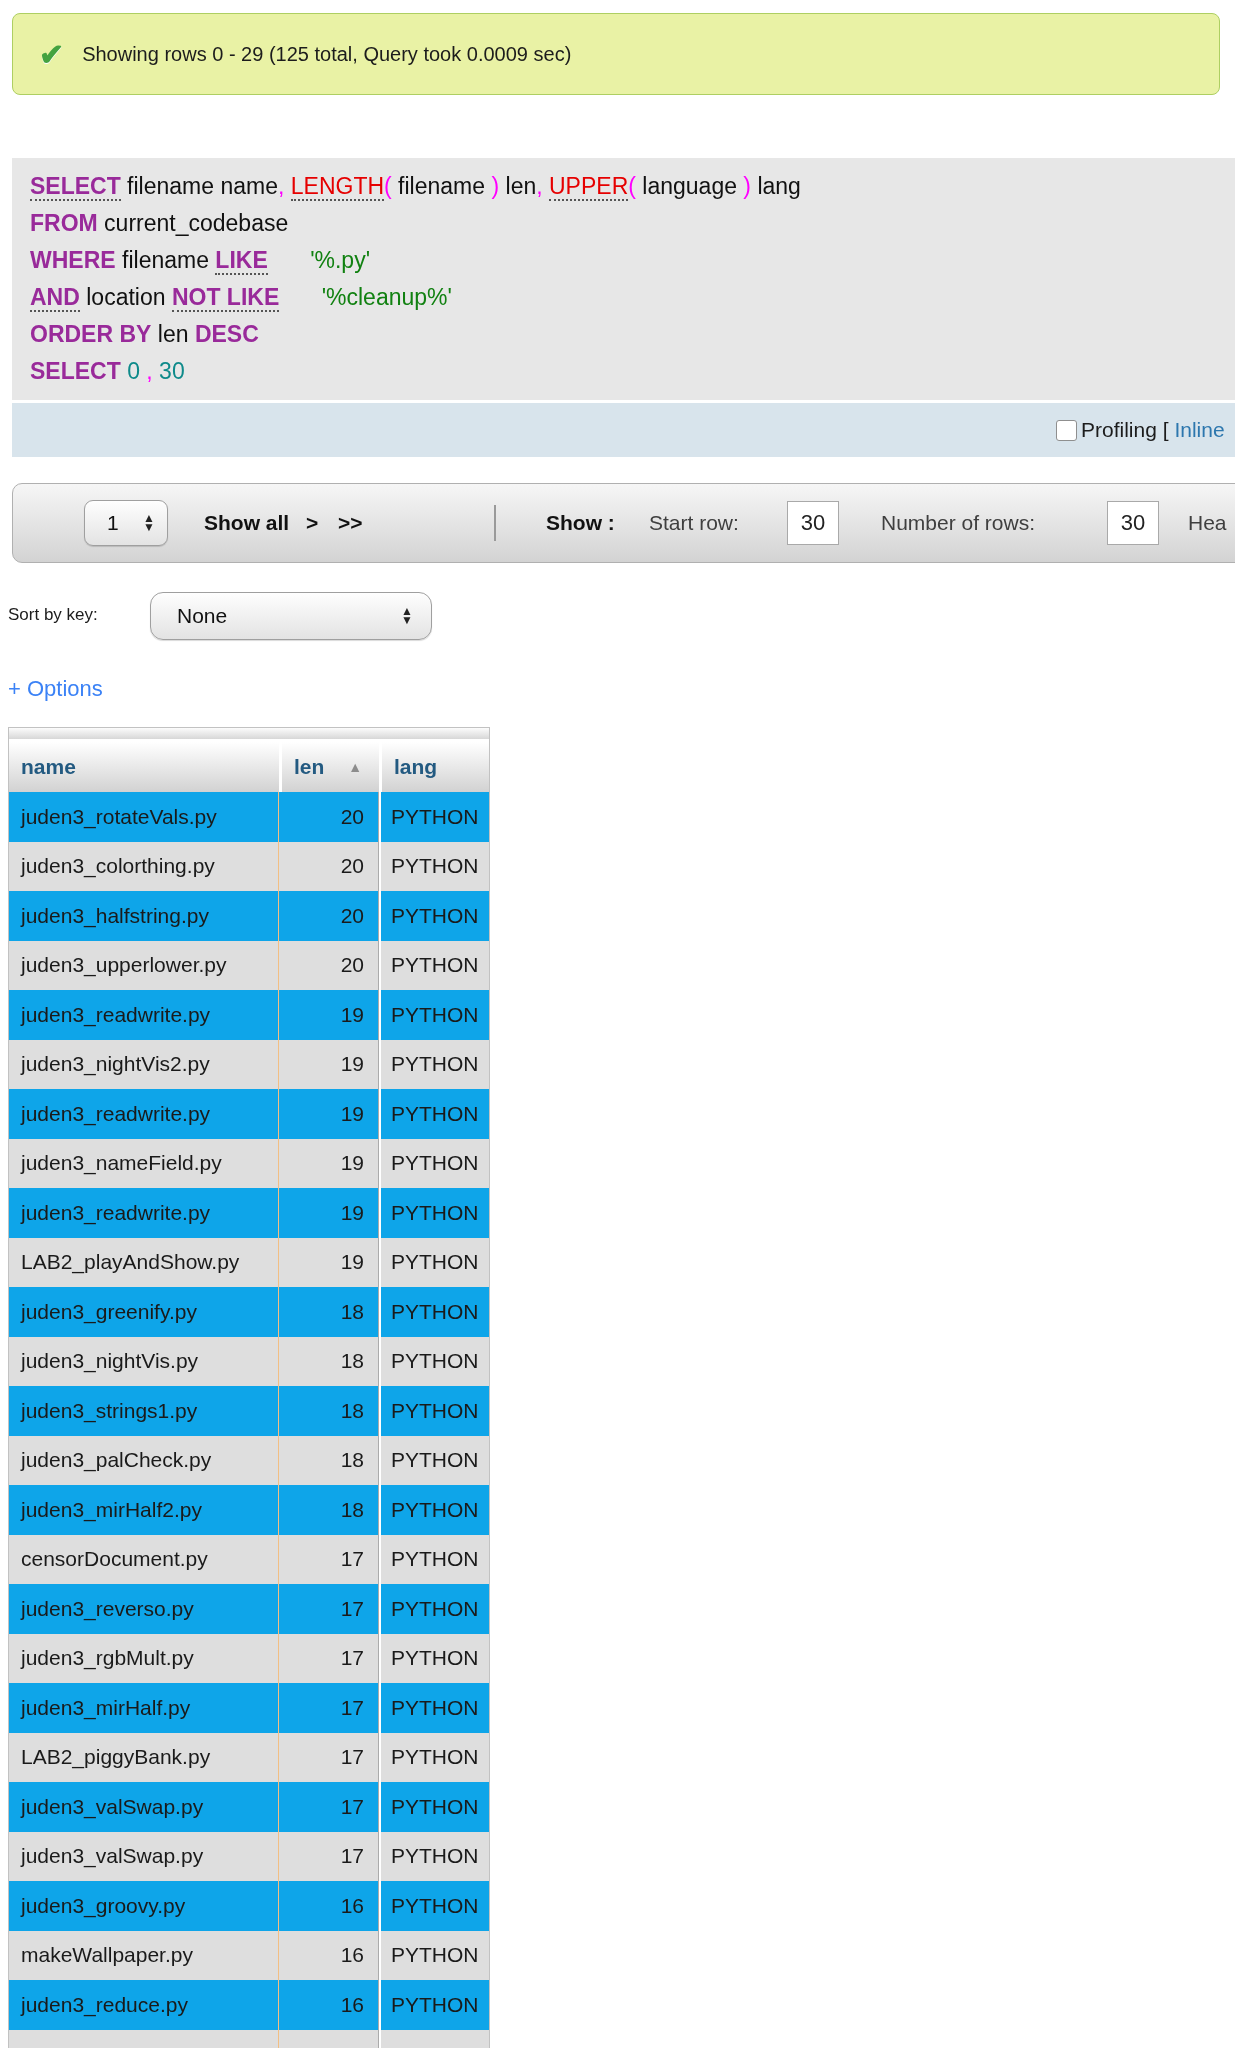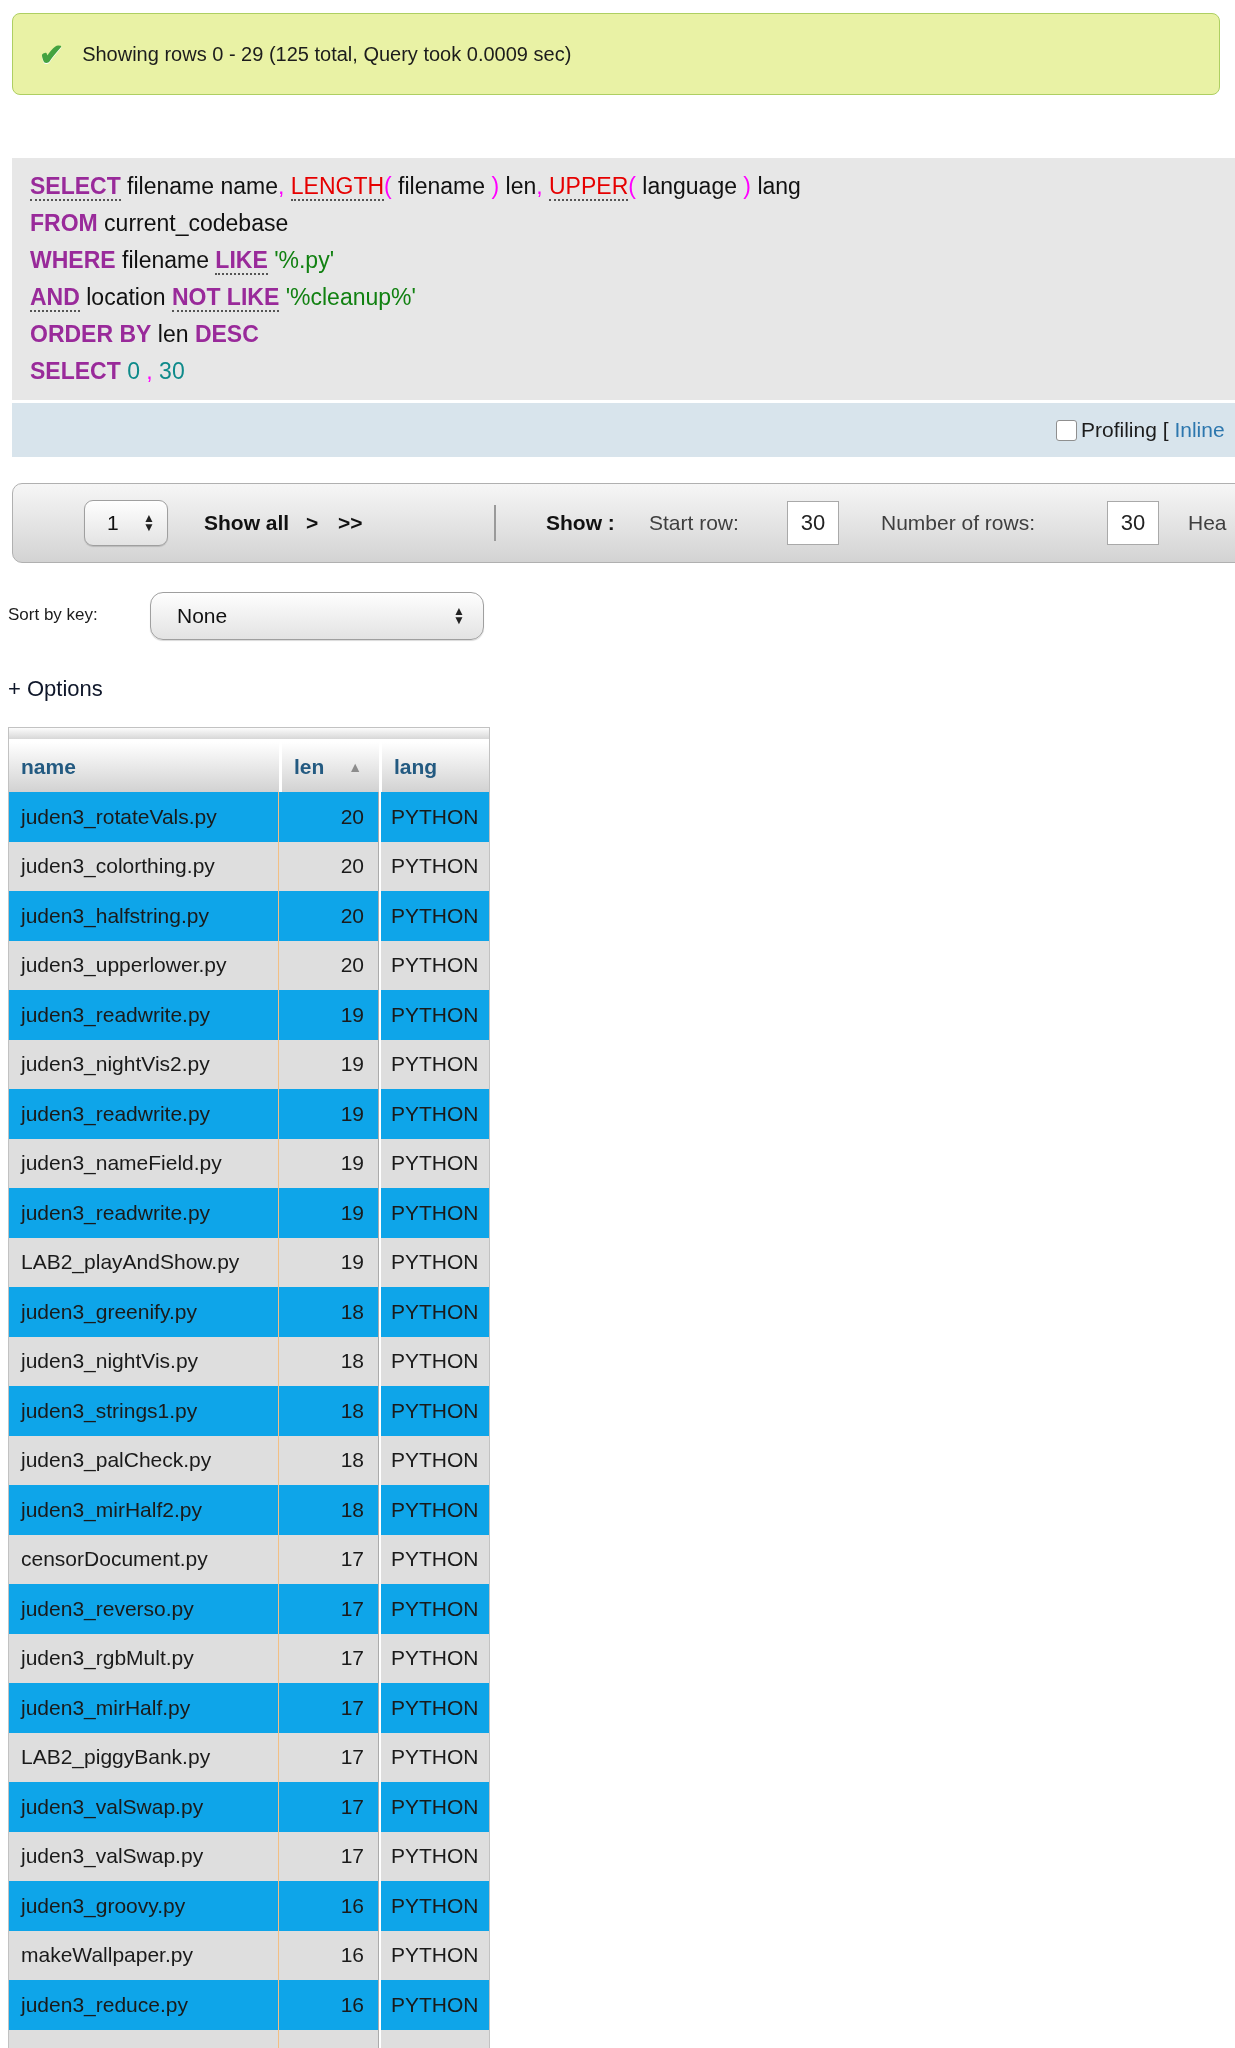--- a/index.html
+++ b/index.html
@@ -27,21 +27,21 @@
   .sqlbox {
     position:absolute; left:12px; top:158px; width:1390px; height:242px;
     background:#E7E7E7; padding:10px 0 0 18px;
   }
   .sql-line { white-space:pre; font-size:23px; line-height:37px; color:#111; }
   .tok-kw  { color:#992A9A; font-weight:bold; }
   .tok-kwu { color:#992A9A; font-weight:bold; border-bottom:2px dotted #555; }
   .tok-fn  { color:#E60000; border-bottom:2px dotted #555; }
   .tok-pun { color:#FF00FF; }
   .tok-id  { color:#111; }
-  .tok-str { color:#118111; }
+  .tok-str { color:#118111;margin-left:36px; }
   .tok-num { color:#0E8A8A; }
 
   
   .profbar {
     position:absolute; left:12px; top:403px; width:1390px; height:54px;
     background:#D8E4EC;
   }
   .prof-content {
     position:absolute; left:1044px; top:50%; transform:translateY(-50%);
     display:flex; align-items:center; white-space:pre; font-size:21px; color:#1c1c1c;
@@ -72,27 +72,27 @@
     display:flex; align-items:center; justify-content:space-between;
     box-shadow:0 1px 1px rgba(0,0,0,0.15);
   }
   .selectbox .val { font-size:21px; color:#111; }
   .spinner { display:flex; flex-direction:column; line-height:9px; font-size:12px; color:#222; }
   .pg-select { left:71px; width:84px; height:46px; padding:0 12px 0 22px; }
 
   
   .sort-label { position:absolute; left:8px; top:605px; font-size:17px; color:#1c1c1c; }
   .sort-select {
-    position:absolute; left:150px; top:592px; width:334px; height:48px;
+    position:absolute; left:150px; top:592px; width:282px; height:48px;
     padding:0 18px 0 26px; border-radius:13px;
   }
 
   
   .options-link {
-    position:absolute; left:8px; top:676px; font-size:22px; color:#0f172a;
+    position:absolute; left:8px; top:676px; font-size:22px; color:#3b82f6;
     text-decoration:none;
   }
 
   
   .results { position:absolute; left:8px; top:727px; }
   table { border-collapse:separate; border-spacing:0; }
   .results table { border:1px solid #C2C2C2; }
   th, td { font-size:21px; }
   tr.strip th {
     height:14px; padding:0;

